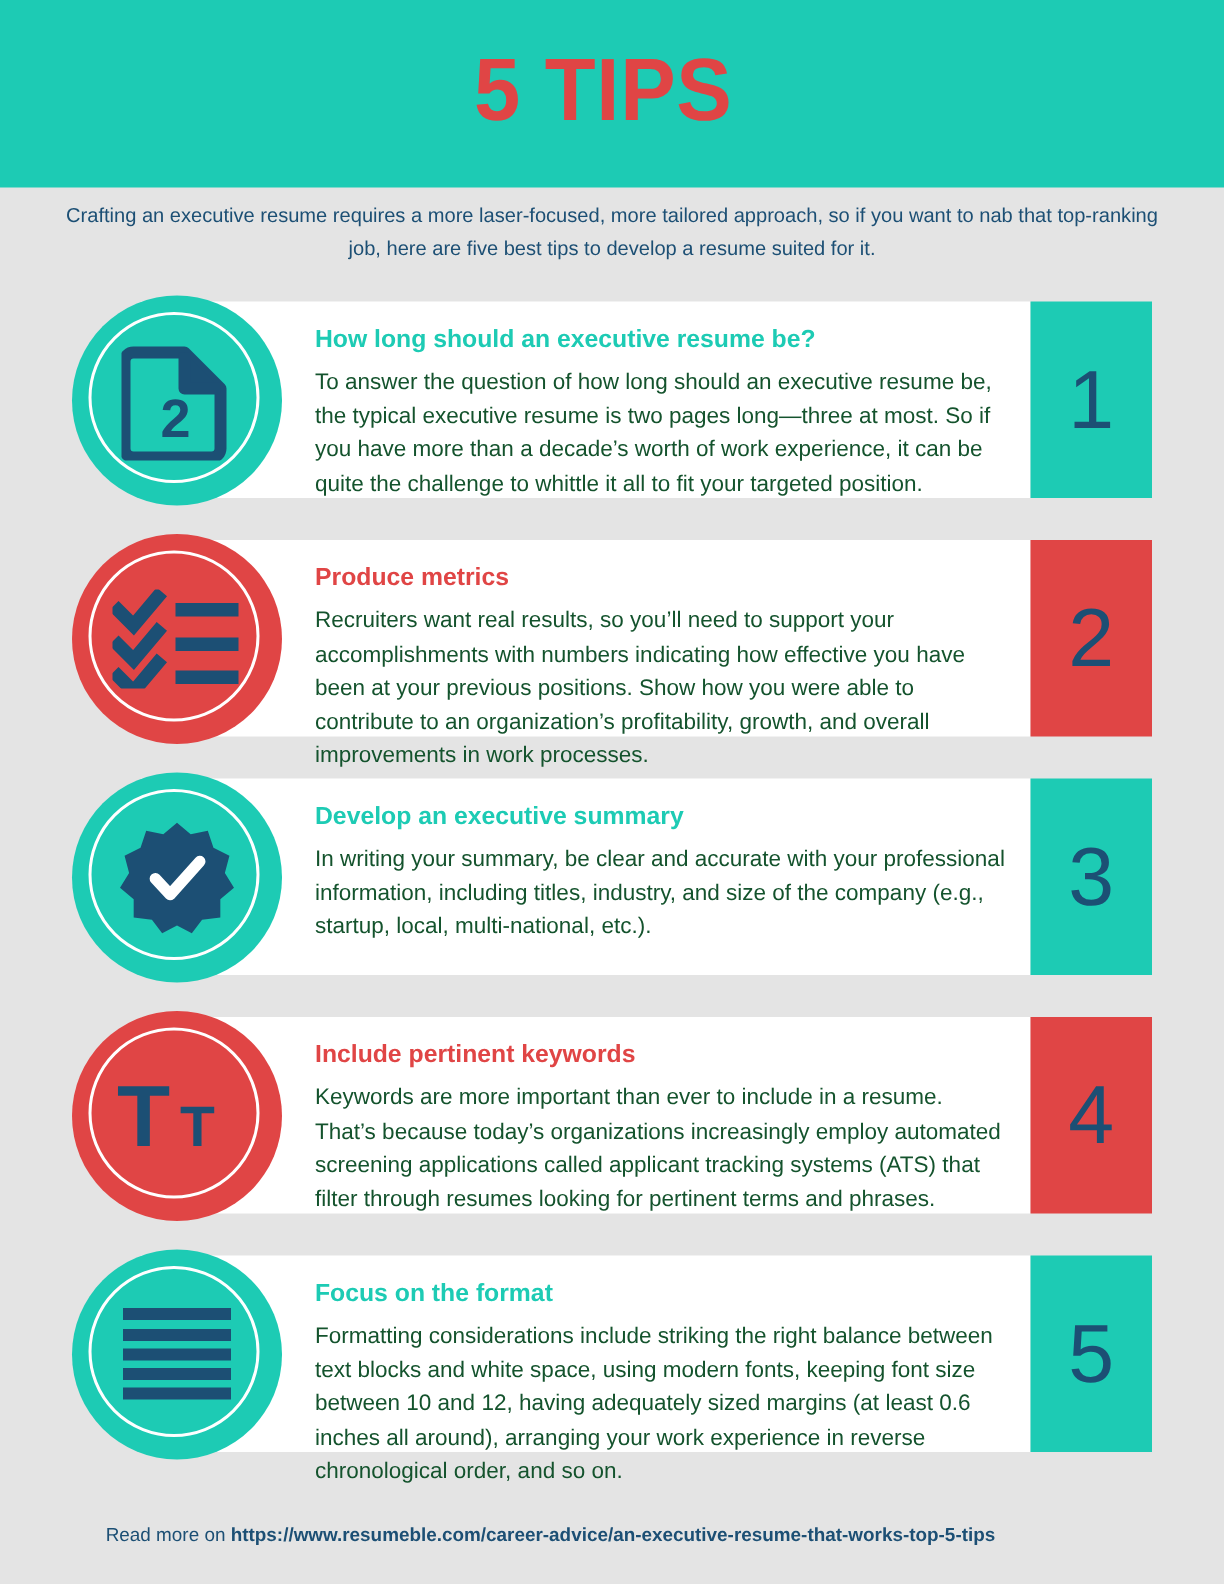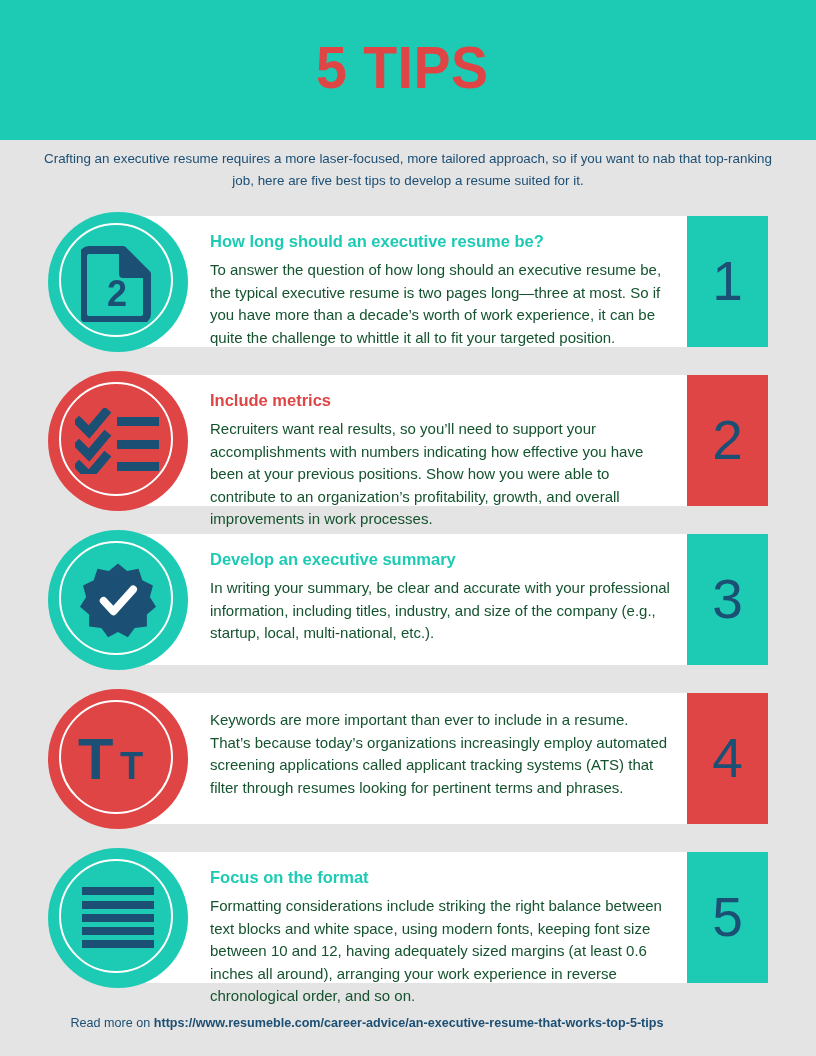--- a/index.html
+++ b/index.html
@@ -11,21 +11,21 @@
     height: 1056px;
     background: #e4e4e4;
     font-family: "Liberation Sans", sans-serif;
     overflow: hidden;
     position: relative;
   }
 
   
   .header {
     width: 816px;
-    height: 140px;
+    height: 125px;
     background: #1dcbb4;
     display: flex;
     align-items: center;
     justify-content: center;
     box-sizing: border-box;
   }
   .header-inner {
     display: flex;
     align-items: center;
     gap: 22px;
@@ -182,21 +182,21 @@
         <path d="M8 8 h34 l24 24 v40 a6 6 0 0 1 -6 6 h-52 a6 6 0 0 1 -6 -6 v-58 a6 6 0 0 1 6 -6 z" fill="none" stroke="#1c4f74" stroke-width="8" stroke-linejoin="round"></path>
         <path d="M42 8 v24 h24" fill="#1c4f74" stroke="#1c4f74" stroke-width="8" stroke-linejoin="round"></path>
         <text x="36" y="64" font-family="'Liberation Sans', sans-serif" font-size="36" font-weight="700" fill="#1c4f74" text-anchor="middle">2</text>
       </svg>
     </div>
   </div>
 
   <div class="card">
     <div class="card-white"></div>
     <div class="card-text">
-      <p class="card-title red">Include metrics</p>
+      <p class="card-title red">Produce metrics</p>
       <p class="card-body">Recruiters want real results, so you’ll need to support your accomplishments with numbers indicating how effective you have been at your previous positions. Show how you were able to contribute to an organization’s profitability, growth, and overall improvements in work processes.</p>
     </div>
     <div class="card-num red">2</div>
     <div class="circle red">
       <svg width="86" height="66" viewBox="0 0 86 66">
         <path d="M4 14 l10 10 l16 -19" fill="none" stroke="#1c4f74" stroke-width="9" stroke-linecap="square" stroke-linejoin="miter"></path>
         <rect x="42" y="9" width="42" height="9" fill="#1c4f74"></rect>
         <path d="M4 37 l10 10 l16 -19" fill="none" stroke="#1c4f74" stroke-width="9" stroke-linecap="square" stroke-linejoin="miter"></path>
         <rect x="42" y="32" width="42" height="9" fill="#1c4f74"></rect>
         <path d="M4 58 l10 10 l16 -19" fill="none" stroke="#1c4f74" stroke-width="9" stroke-linecap="square" stroke-linejoin="miter"></path>
@@ -216,20 +216,21 @@
       <svg width="76" height="76" viewBox="0 0 100 100">
         <path d="M50 2 L62 12 L77 9 L82 24 L96 31 L92 46 L100 59 L88 69 L88 85 L72 87 L63 99 L50 92 L37 99 L28 87 L12 85 L12 69 L0 59 L8 46 L4 31 L18 24 L23 9 L38 12 Z" fill="#1c4f74"></path>
         <path d="M31 51 l13 14 l26 -29" fill="none" stroke="#ffffff" stroke-width="10" stroke-linecap="round" stroke-linejoin="round"></path>
       </svg>
     </div>
   </div>
 
   <div class="card">
     <div class="card-white"></div>
     <div class="card-text">
+      <p class="card-title red">Include pertinent keywords</p>
       <p class="card-body">Keywords are more important than ever to include in a resume. That’s because today’s organizations increasingly employ automated screening applications called applicant tracking systems (ATS) that filter through resumes looking for pertinent terms and phrases.</p>
     </div>
     <div class="card-num red">4</div>
     <div class="circle red">
       <svg width="84" height="60" viewBox="0 0 84 60">
         <text x="2" y="50" font-family="'Liberation Sans', sans-serif" font-size="58" font-weight="700" fill="#1c4f74">T</text>
         <text x="44" y="50" font-family="'Liberation Sans', sans-serif" font-size="38" font-weight="700" fill="#1c4f74">T</text>
       </svg>
     </div>
   </div>

